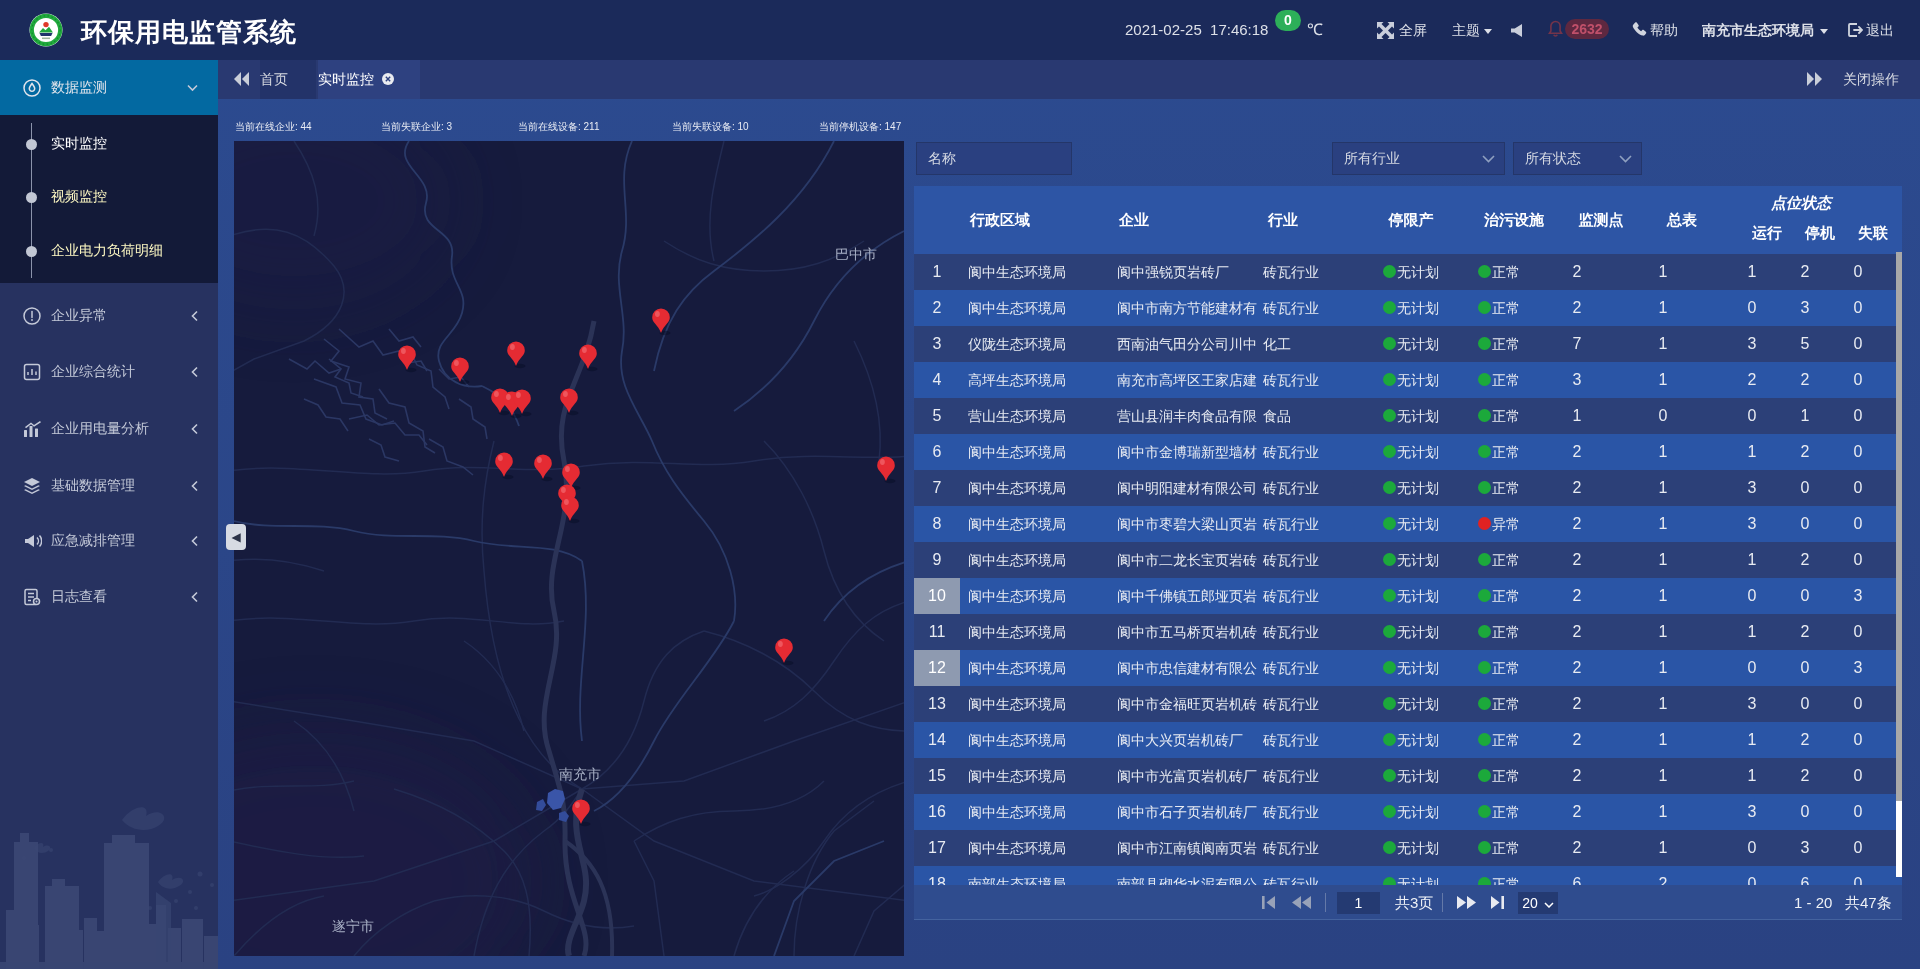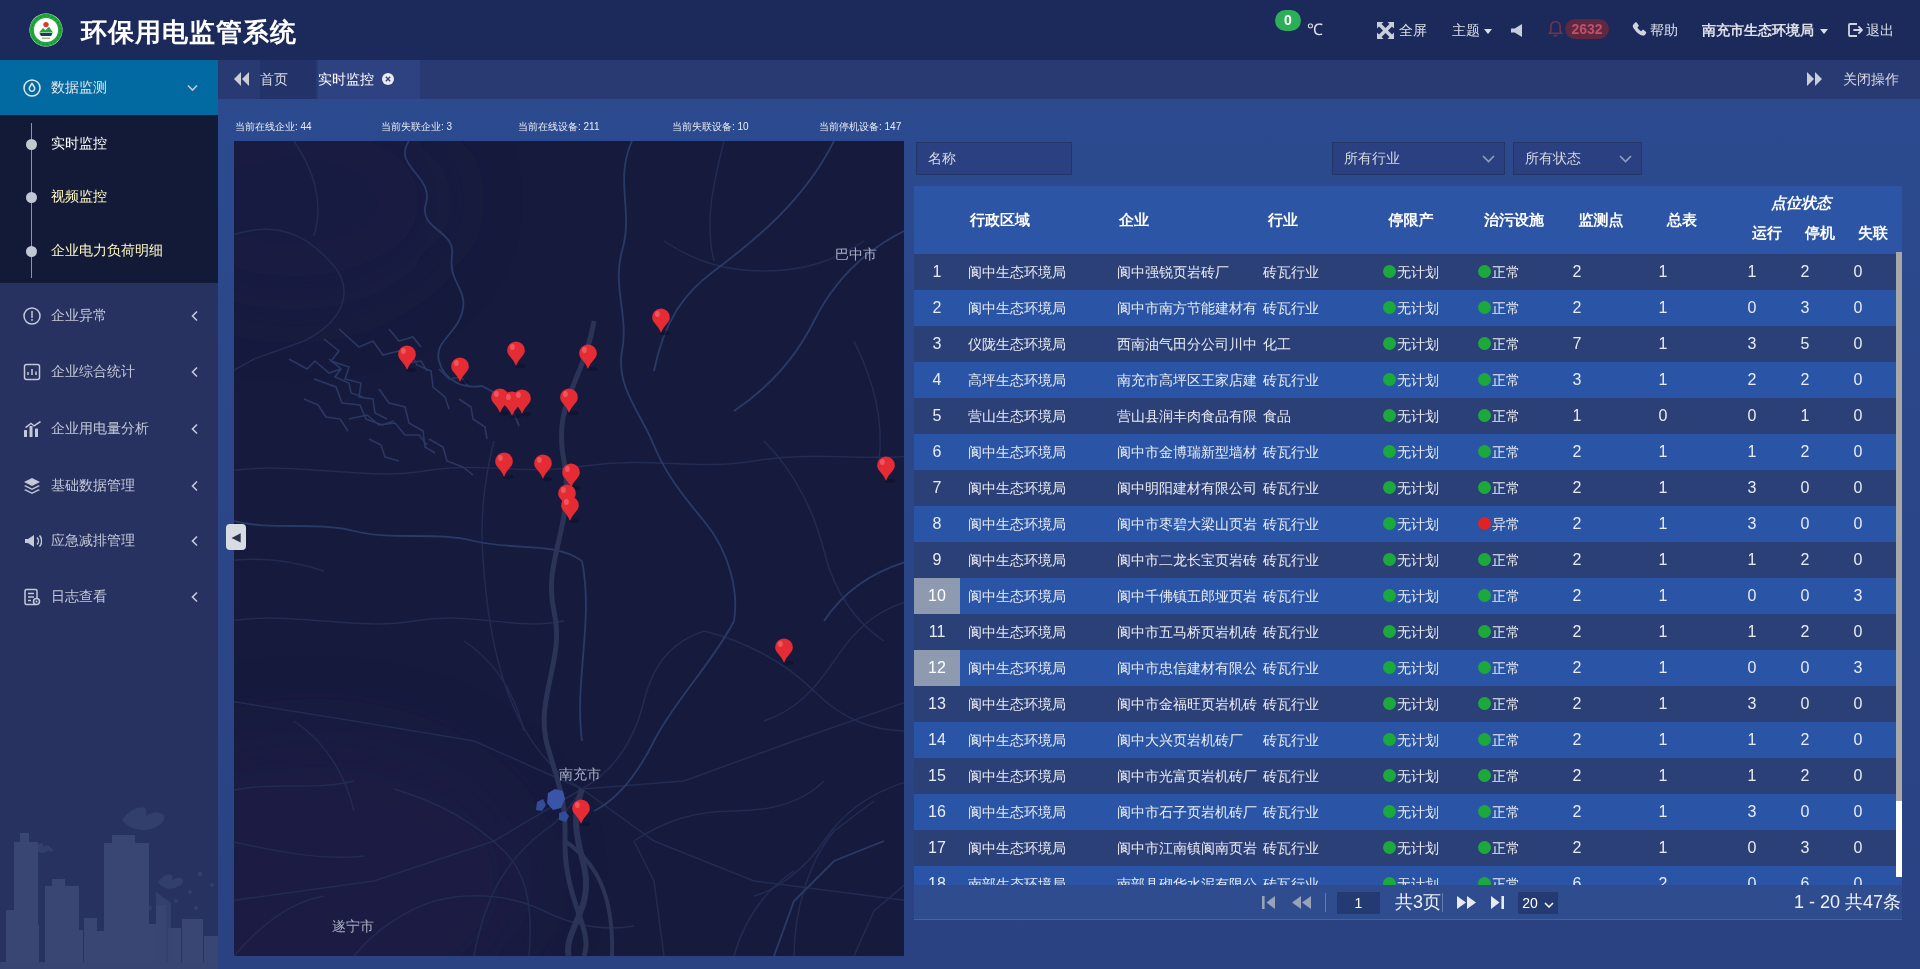--- a/index.html
+++ b/index.html
@@ -36,39 +36,40 @@
 .rn{position:absolute;left:0;top:0;width:46px;height:36px;text-align:center;font-size:16px}
 .rn.sel{background:#8e9ab0;color:#fff}
 .c{position:absolute;top:0;height:36px;overflow:hidden}
 .c1{left:54px;width:145px}.c2{left:203px;width:145px}.c3{left:349px;width:115px}
 .c4{left:469px;width:92px}.c5{left:564px;width:92px}
 .n{position:absolute;top:0;width:40px;text-align:center;font-size:16px}
 .n1{left:643px}.n2{left:729px}.n3{left:818px}.n4{left:871px}.n5{left:924px}
 .dot{display:inline-block;width:13px;height:13px;border-radius:50%;background:#1ca93b;vertical-align:-1px;margin-right:1px}
 .dot.red{background:#e02222}
 #pgbar{position:absolute;left:914px;top:885px;width:988px;height:35px;background:#2f4c8e;border-bottom:1px solid #44639f;z-index:5}
-#pgbar .t{position:absolute;top:0;height:35px;line-height:35px;color:#eef1f6;font-size:18px}
+#pgbar .t{position:absolute;top:0;height:35px;line-height:35px;color:#eef1f6;font-size:15px}
 .pbox{position:absolute;top:7px;height:22px;background:#243a72;color:#fff;font-size:14px;text-align:center;line-height:22px}
 #sbar{position:absolute;left:1896px;top:252px;width:6px;height:625px;background:#a8a8a8;z-index:6}
 #sbar .th{position:absolute;left:0;top:549px;width:6px;height:76px;background:#fff}
 </style></head>
 <body>
 <div id="stage">
 
 <div id="hdr">
   <svg class="abs" style="left:29px;top:13px" width="34" height="34" viewBox="0 0 34 34">
     <circle cx="17" cy="17" r="16.5" fill="#fff"></circle>
     <circle cx="17" cy="17" r="14.2" fill="none" stroke="#22a93e" stroke-width="4.2"></circle>
     <circle cx="17" cy="17" r="14.2" fill="none" stroke="#0f8f2b" stroke-width="1.2" stroke-dasharray="1.6 2.4"></circle>
     <circle cx="17" cy="11.6" r="2.7" fill="#e03a2a"></circle>
     <path d="M10 19.5 L14 15 L16.5 17.3 L20 13.8 L24 19.5 Z" fill="#22a93e"></path>
     <path d="M10.5 20 h13 l-1.4 3 h-10.2 Z" fill="#20336b"></path>
     <rect x="13" y="24.5" width="8" height="1.6" fill="#9fb59f"></rect>
   </svg>
   <div class="title">环保用电监管系统</div>
+  <div class="hitem" style="left:1125px;font-size:15px">2021-02-25&nbsp; 17:46:18</div>
   <div class="abs" style="left:1275px;top:10px;width:26px;height:21px;border-radius:11px;background:#2daf59;color:#fff;font-size:14px;font-weight:bold;text-align:center;line-height:21px">0</div>
   <div class="hitem" style="left:1307px;font-size:16px">℃</div>
   <svg class="abs" style="left:1376px;top:21px" width="19" height="19" viewBox="0 0 19 19" fill="#c9cedb">
     <path d="M1 1 h6.5 l-2 2 4 4 4-4 -2-2 H18 v6.5 l-2-2 -4 4 4 4 2-2 V18 h-6.5 l2-2 -4-4 -4 4 2 2 H1 v-6.5 l2 2 4-4 -4-4 -2 2 Z" fill-rule="evenodd"></path>
   </svg>
   <div class="hitem" style="left:1399px">全屏</div>
   <div class="hitem" style="left:1452px">主题</div>
   <svg class="abs" style="left:1484px;top:29px" width="8" height="5" viewBox="0 0 8 5" fill="#dde0e8">
         <path d="M0 0 h8 L4 5 Z"></path>
       </svg>

